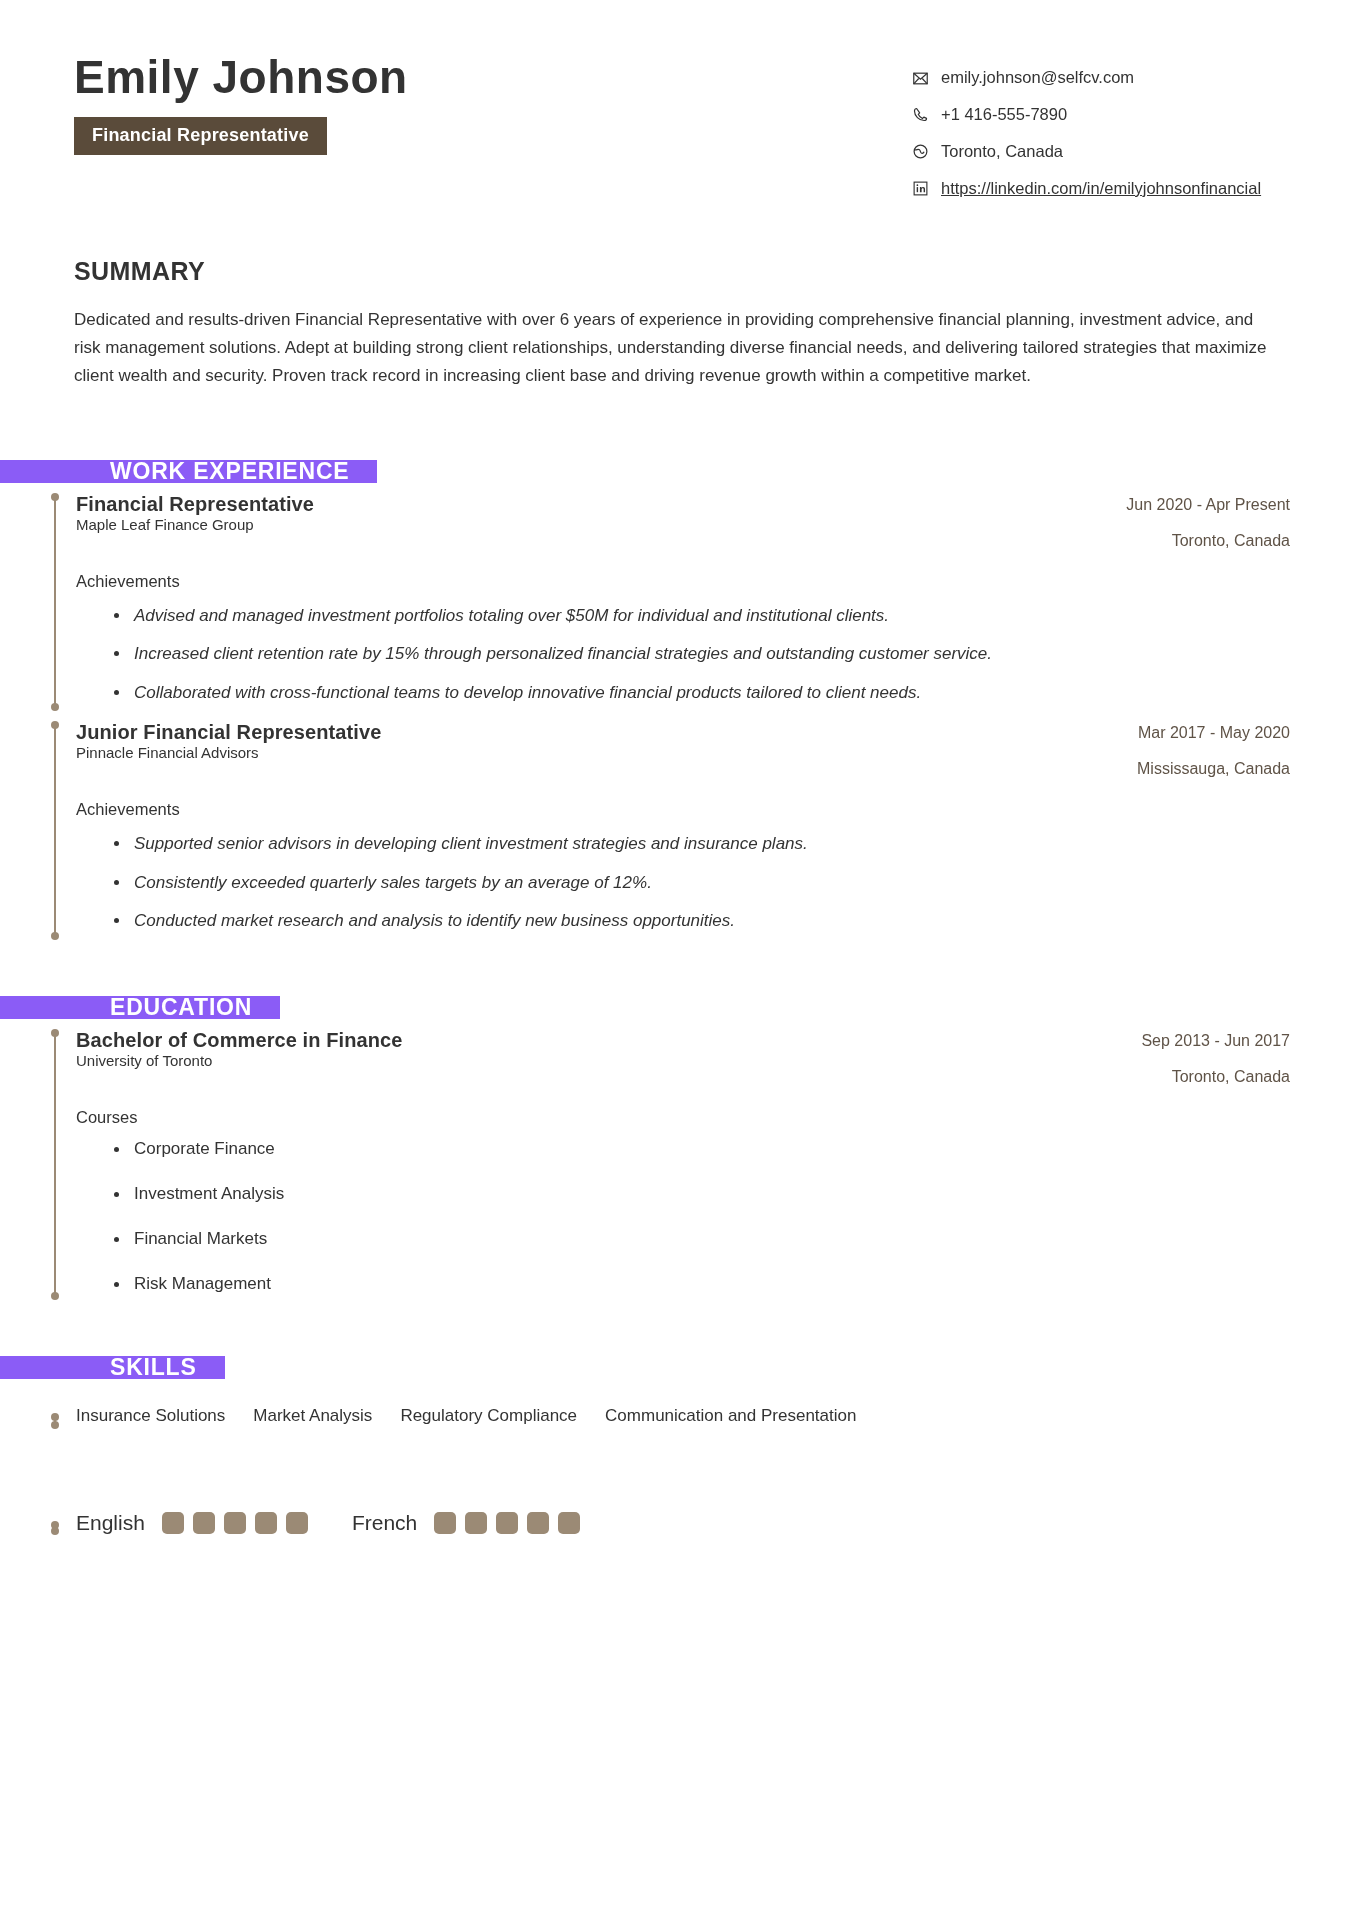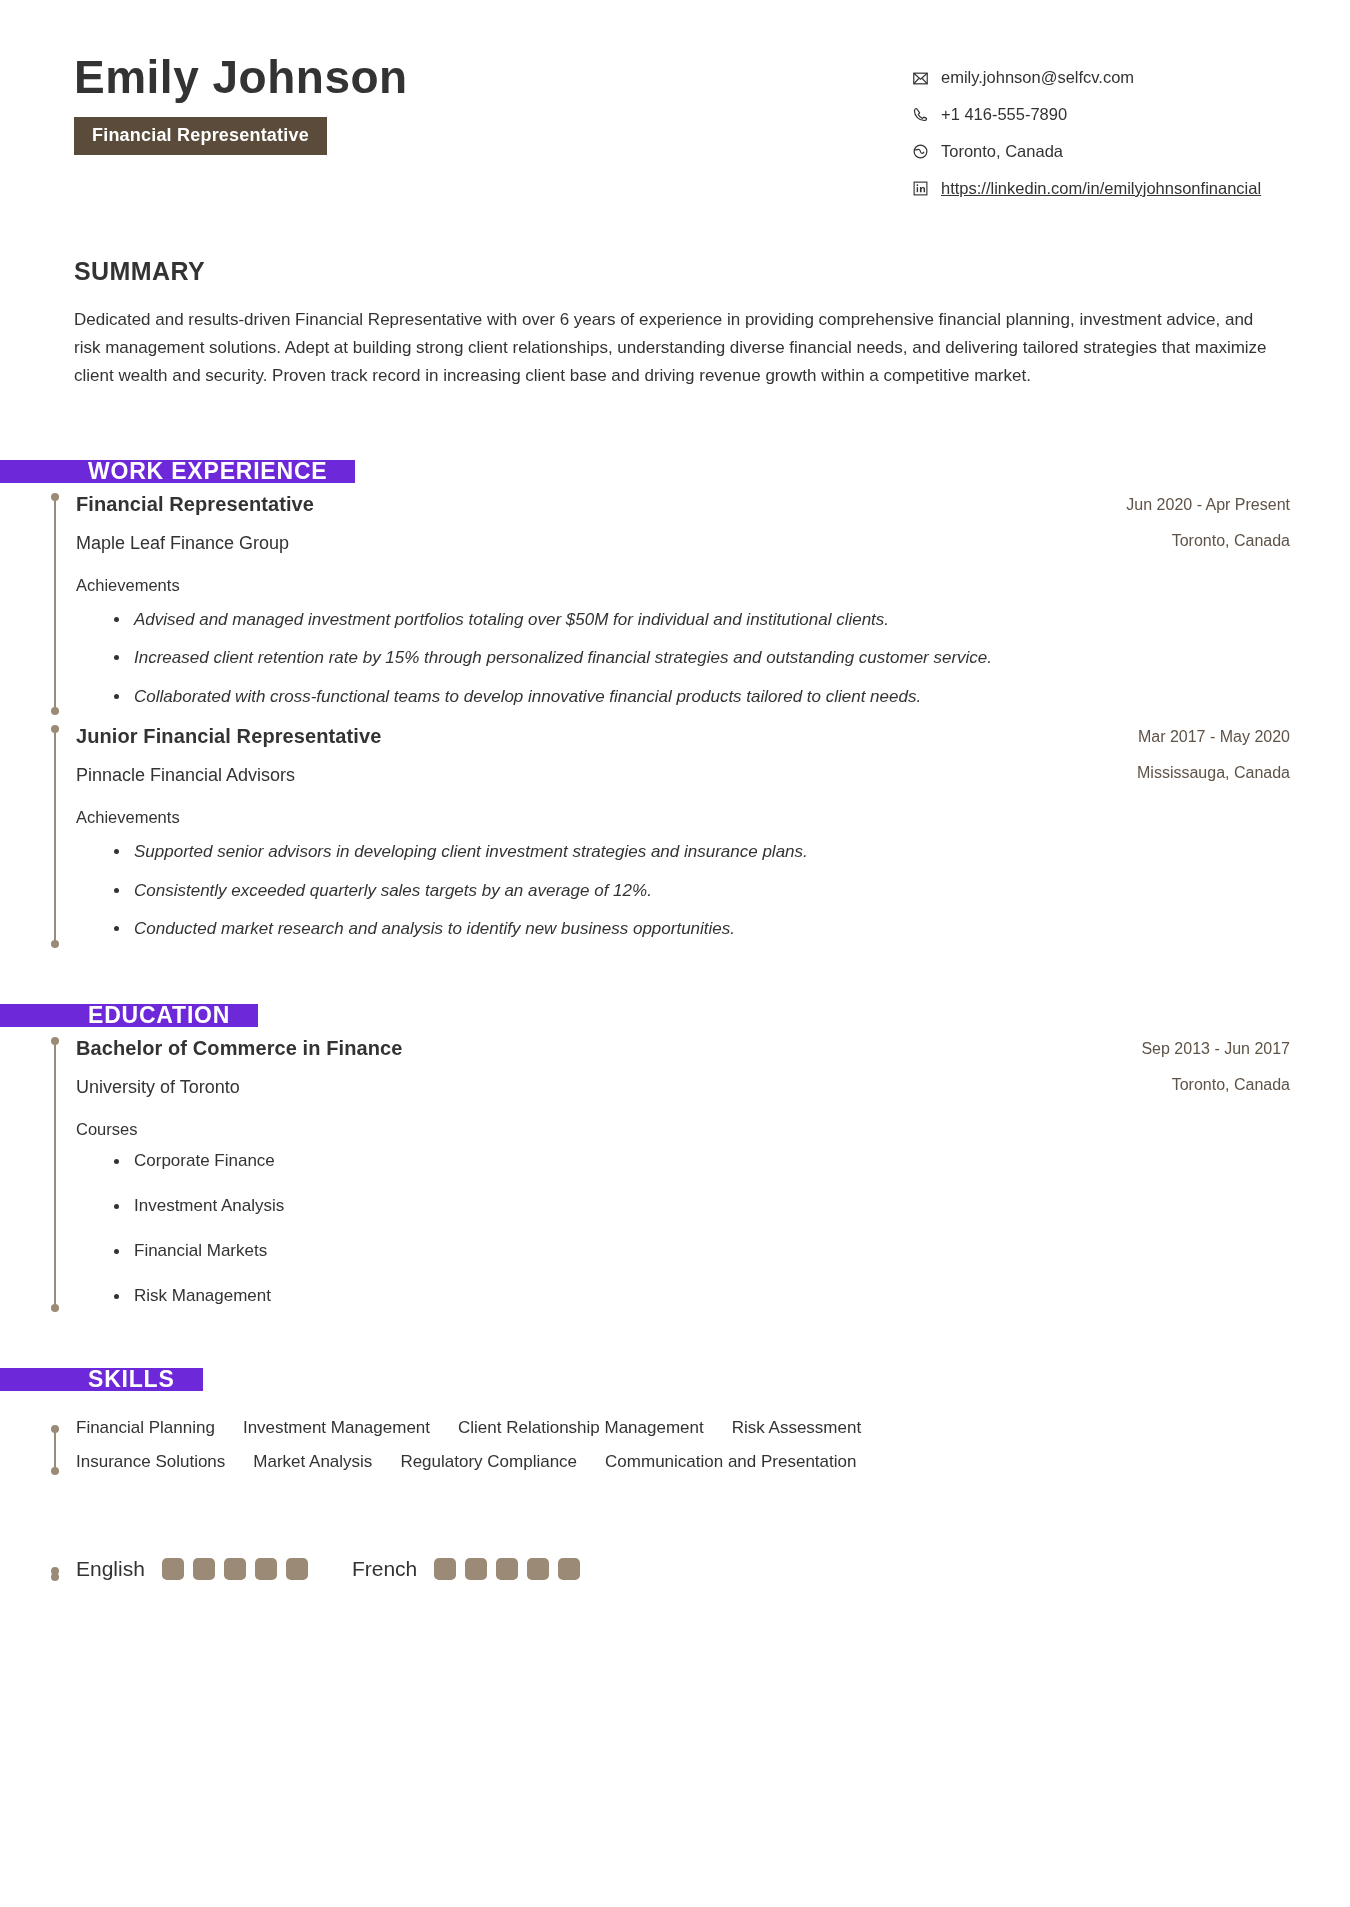--- a/index.html
+++ b/index.html
@@ -91,27 +91,27 @@
 
   .plain-heading {
     font-size: 25px;
     font-weight: bold;
     letter-spacing: 0.4px;
     color: #333333;
     padding: 0 0 0 74px;
   }
 
   .section-bar {
-    background: #6d28d9;
+    background: #8b5cf6;
     color: #ffffff;
     font-size: 23px;
     font-weight: bold;
     letter-spacing: 0.8px;
     display: inline-block;
-    padding: 11px 28px 12px 88px;
+    padding: 11px 28px 12px 110px;
   }
 
   .bar-wrap { line-height: 0; }
 
   .summary-body {
     padding: 0 78px 0 74px;
     margin-top: 20px;
     font-size: 17px;
     line-height: 1.65;
     color: #333333;
@@ -150,23 +150,23 @@
   .entry-left { flex: 1 1 auto; padding-right: 24px; }
   .entry-right { flex: 0 0 auto; text-align: right; }
 
   .entry-title {
     font-size: 20px;
     font-weight: bold;
     color: #333333;
     letter-spacing: 0.1px;
   }
   .entry-org {
-    font-size: 18px;
-    color: #333333;
-    margin-top: 17px;
+    font-size: 15px;
+    color: #333333;
+    margin-top: 0;
   }
   .entry-date {
     font-size: 16px;
     color: #5f5347;
     margin-top: 3px;
   }
   .entry-loc {
     font-size: 16px;
     color: #5f5347;
     margin-top: 18px;
@@ -417,26 +417,20 @@
     <div class="bar-wrap">
       <div class="section-bar">SKILLS</div>
     </div>
     <div class="skills-wrap">
       <div class="skills-inner">
         <div class="tl-line"></div>
         <div class="tl-dot-top"></div>
         <div class="tl-dot-bottom"></div>
         <div class="skills-rows" id="skills-rows">
             <div class="skill-row">
-              <span class="skill-item">Financial Planning</span>
-              <span class="skill-item">Investment Management</span>
-              <span class="skill-item">Client Relationship Management</span>
-              <span class="skill-item">Risk Assessment</span>
-            </div>
-            <div class="skill-row">
               <span class="skill-item">Insurance Solutions</span>
               <span class="skill-item">Market Analysis</span>
               <span class="skill-item">Regulatory Compliance</span>
               <span class="skill-item">Communication and Presentation</span>
             </div>
           </div>
       </div>
     </div>
   </div>
 

